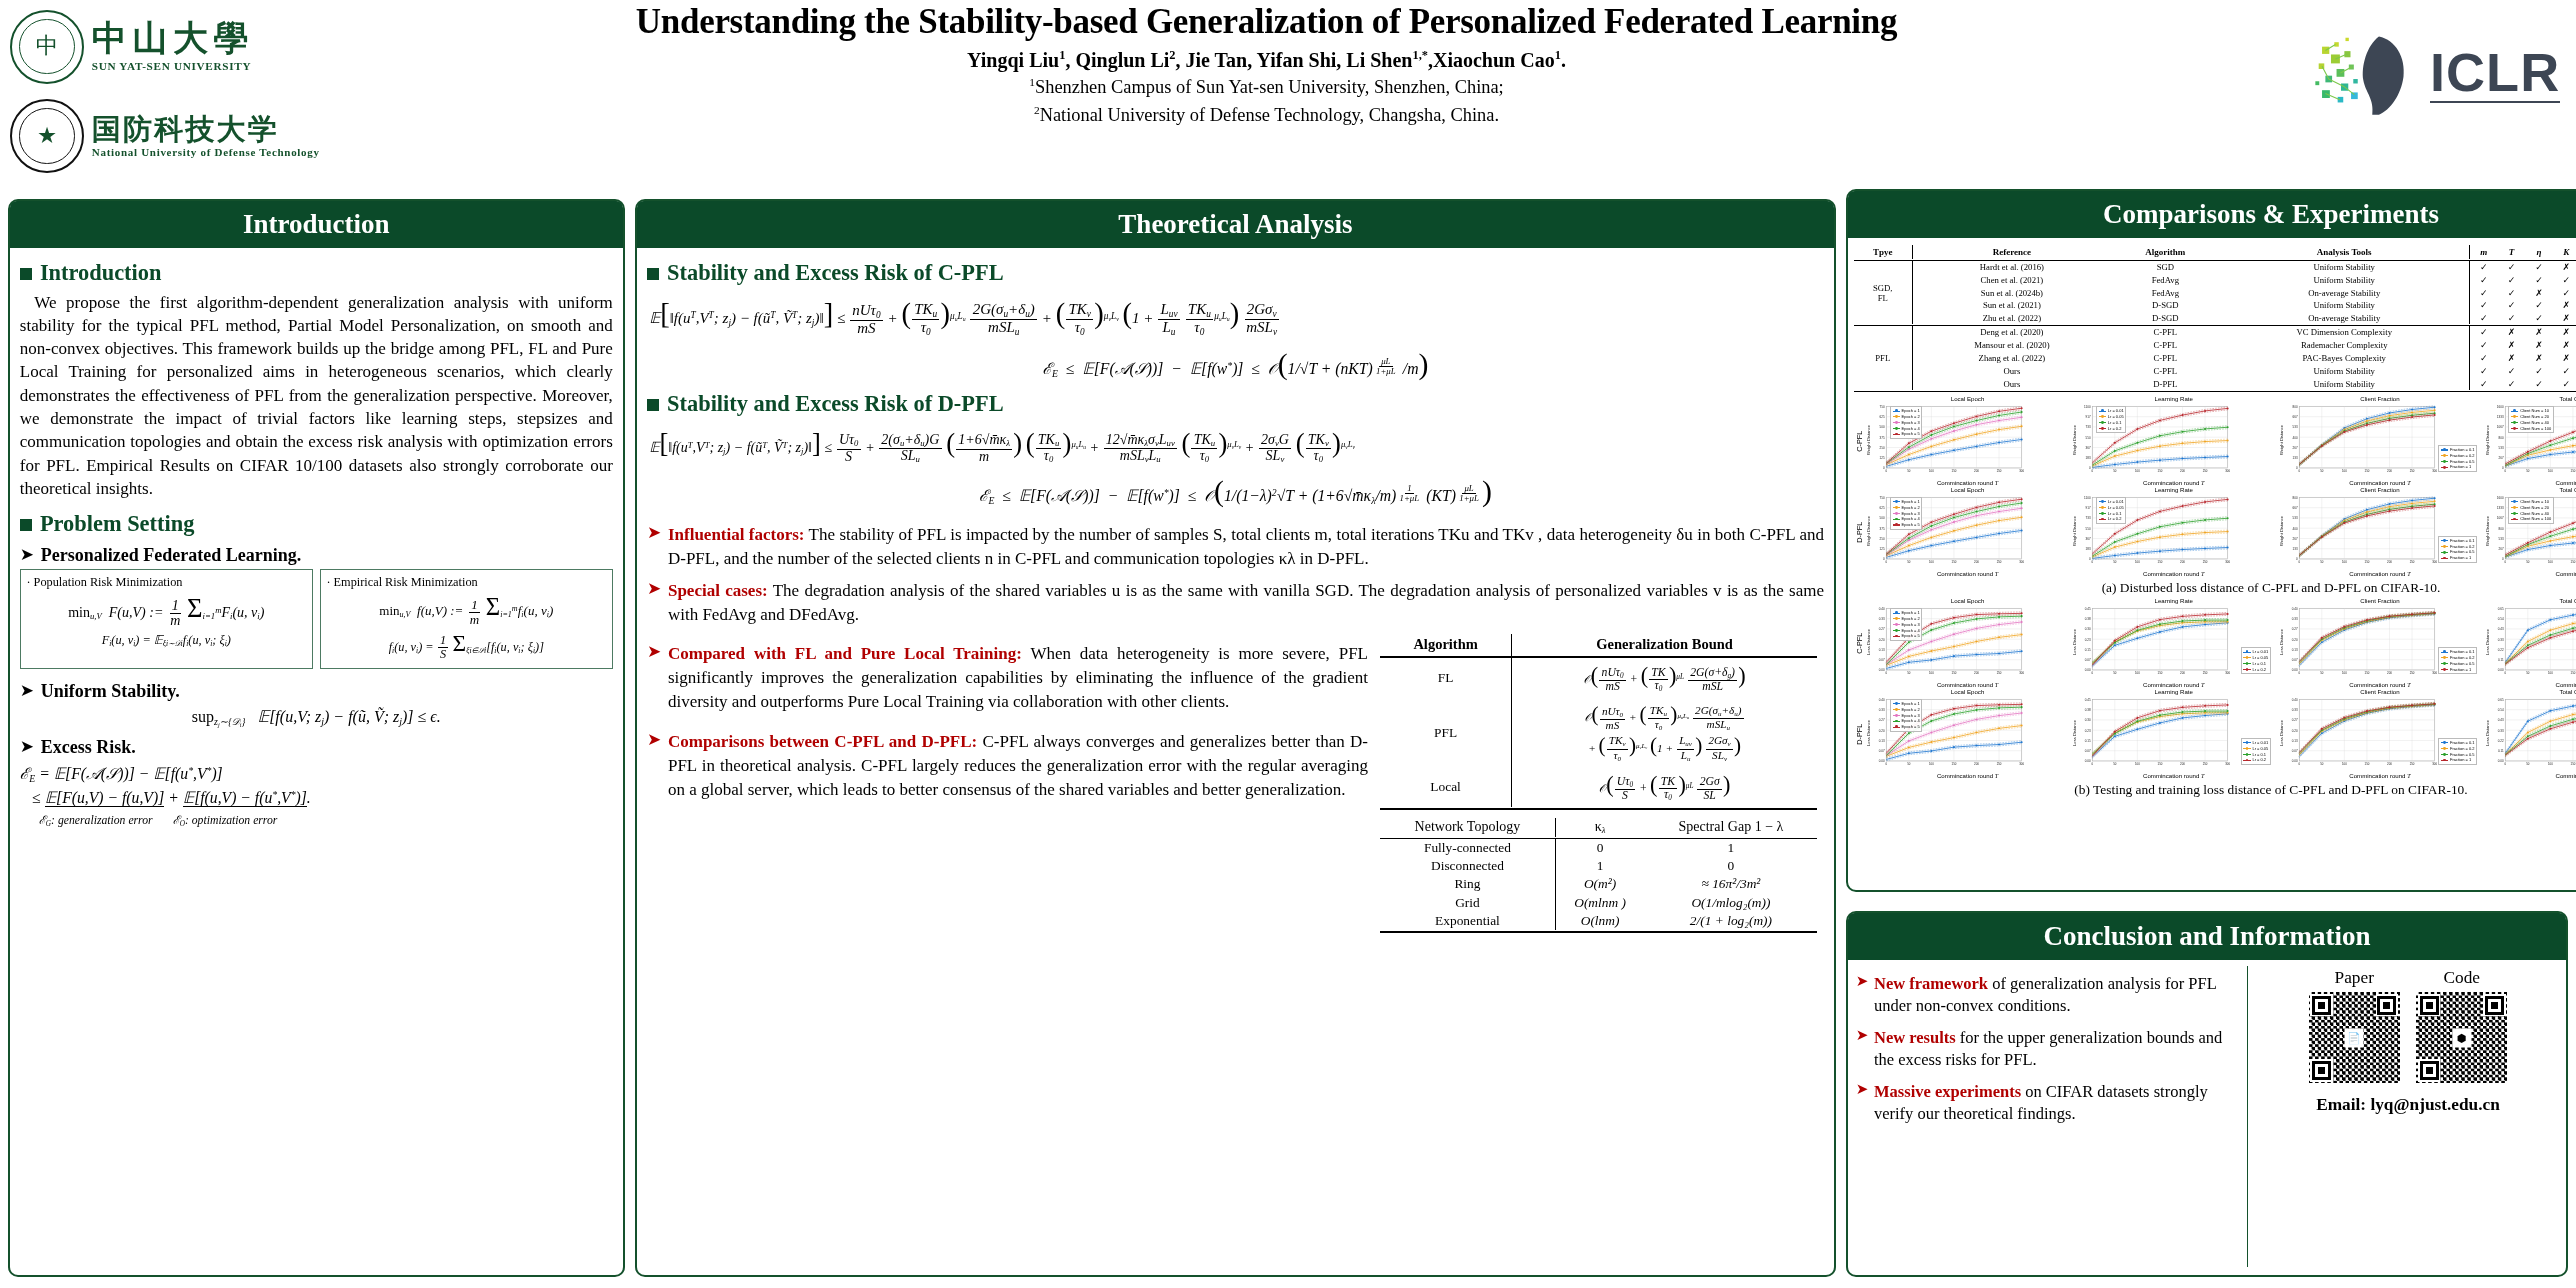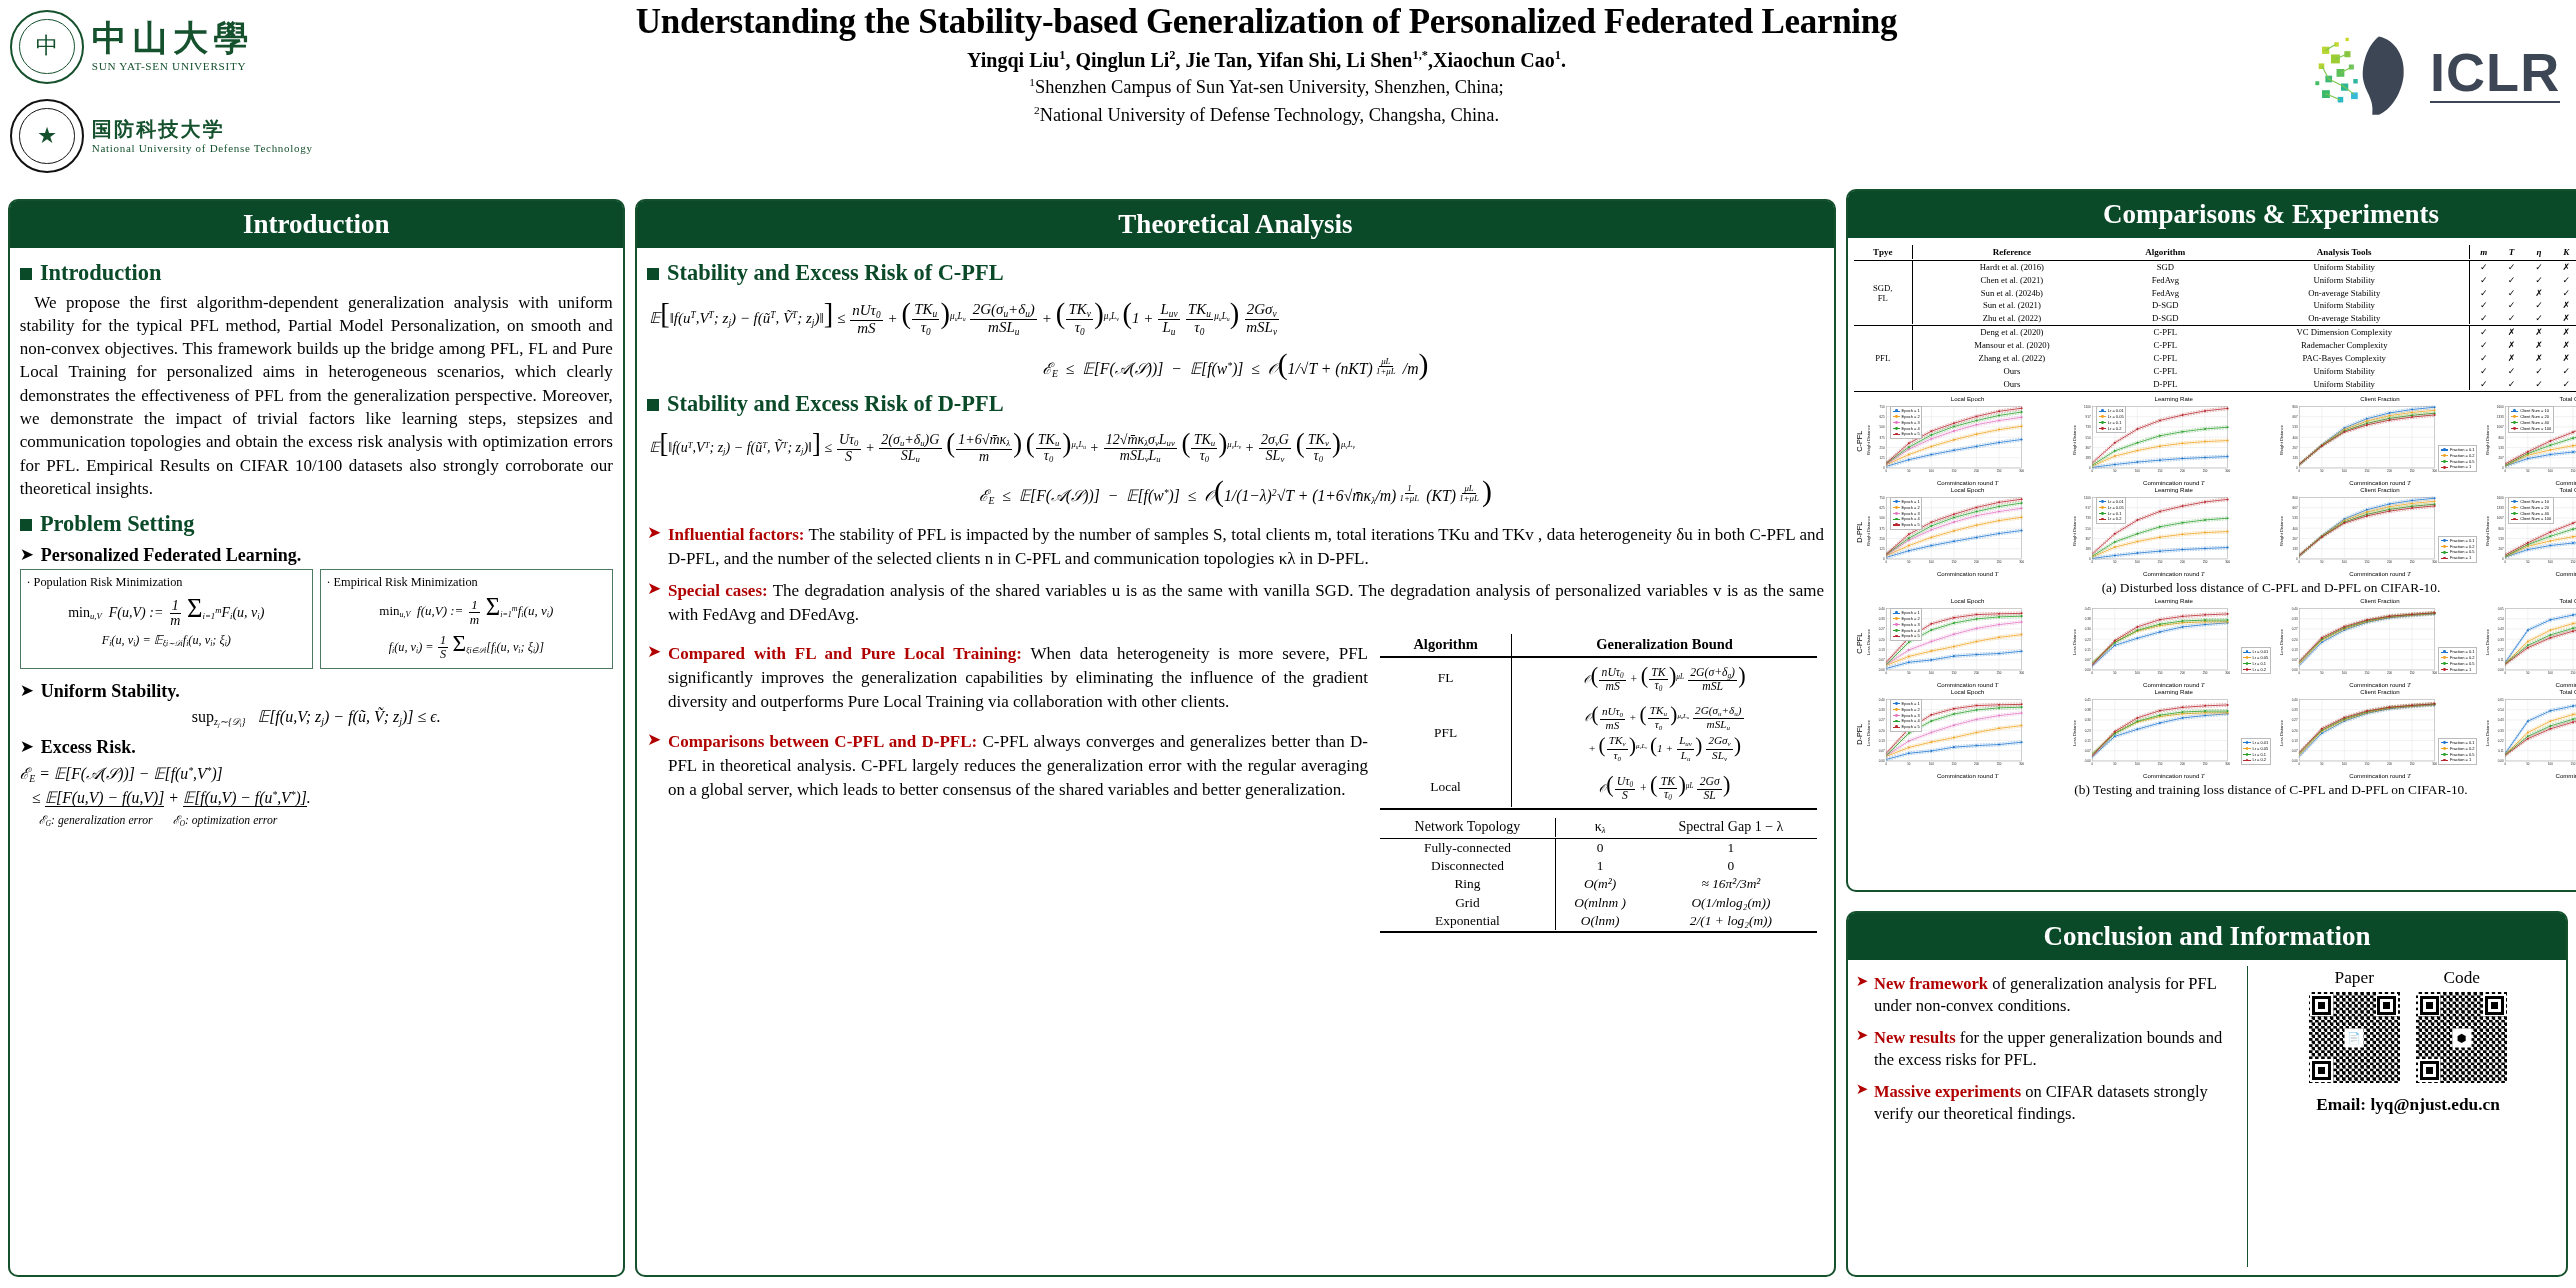--- a/index.html
+++ b/index.html
@@ -16,21 +16,21 @@
           position:relative; flex:none; background:#fff; }
   .seal.nudt { border-color:#111; }
   .seal-inner { position:absolute; inset:7.3px; border-radius:50%; border:1.1px solid #14512c;
                 display:flex; align-items:center; justify-content:center; }
   .seal.nudt .seal-inner { border-color:#111; }
   .seal-glyph { font-size:22.4px; color:#14512c; line-height:1; }
   .seal.nudt .seal-glyph { color:#14512c; }
   .logo-text { display:flex; flex-direction:column; justify-content:center; }
   .cn-name { font-family:"Liberation Serif", serif; font-weight:bold; font-size:35px;
              color:#14512c; letter-spacing:5.6px; line-height:1.05; }
-  .en-name { font-size:11.2px; color:#14512c; font-weight:normal; letter-spacing:0.7px; margin-top:2.2px;}
+  .en-name { font-size:11.2px; color:#14512c; font-weight:bold; letter-spacing:0.7px; margin-top:2.2px;}
   .en-name.small { font-size:11px; }
 
   .title-block { position:absolute; left:347px; top:3.4px; width:1839px; text-align:center; }
   .poster-title { font-size:35px; font-weight:bold; line-height:1.08; letter-spacing:-0.3px; }
   .authors { font-size:20px; font-weight:bold; margin-top:6.7px; }
   .affil { font-size:18.4px; margin-top:3.4px; line-height:1.28; }
   sup { font-size:0.62em; vertical-align:super; }
 
   .iclr { position:absolute; right:15.7px; top:32px; display:flex; align-items:center; gap:12.3px; }
   .iclr-mark { width:106px; height:84px; position:relative; }
@@ -174,21 +174,21 @@
           <div class="en-name">SUN  YAT-SEN UNIVERSITY</div>
         </div>
       </div>
       <div class="logo-row" style="margin-top:5.6px;">
         <div class="seal nudt">
           <div class="seal-inner">
               <span class="seal-glyph">★</span>
             </div>
         </div>
         <div class="logo-text">
-          <div class="cn-name" style="font-size:20px;letter-spacing:2.2px;">国防科技大学</div>
+          <div class="cn-name" style="font-size:29px;letter-spacing:2.2px;">国防科技大学</div>
           <div class="en-name small">National University of Defense Technology</div>
         </div>
       </div>
     </div>
 
     <div class="title-block">
       <div class="poster-title">Understanding the Stability-based Generalization of Personalized Federated Learning</div>
       <div class="authors">Yingqi Liu<sup>1</sup>,  Qinglun Li<sup>2</sup>, Jie Tan, Yifan Shi,  Li Shen<sup>1,*</sup>,Xiaochun Cao<sup>1</sup>.</div>
       <div class="affil"><sup>1</sup>Shenzhen Campus of Sun Yat-sen University, Shenzhen, China;</div>
       <div class="affil"><sup>2</sup>National University of Defense Technology, Changsha, China.</div>

